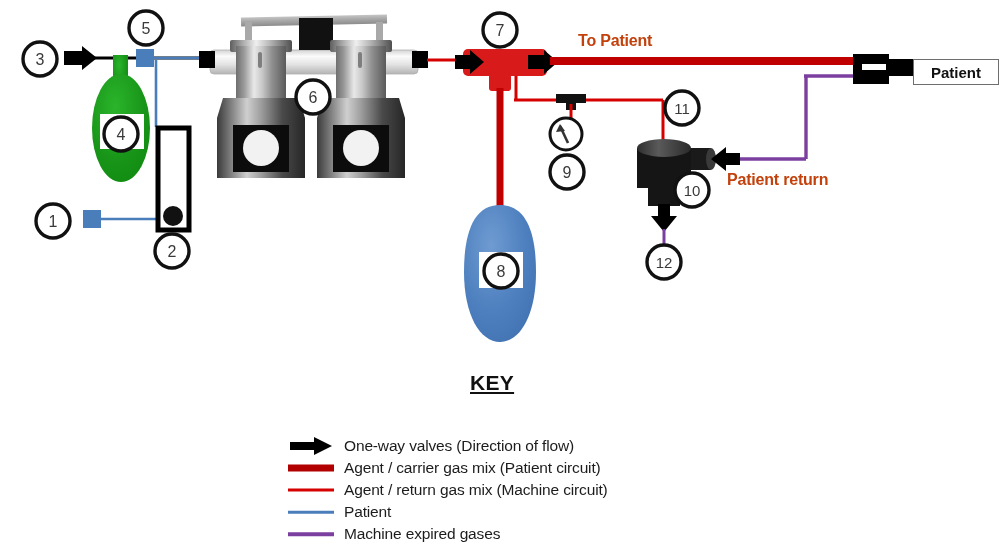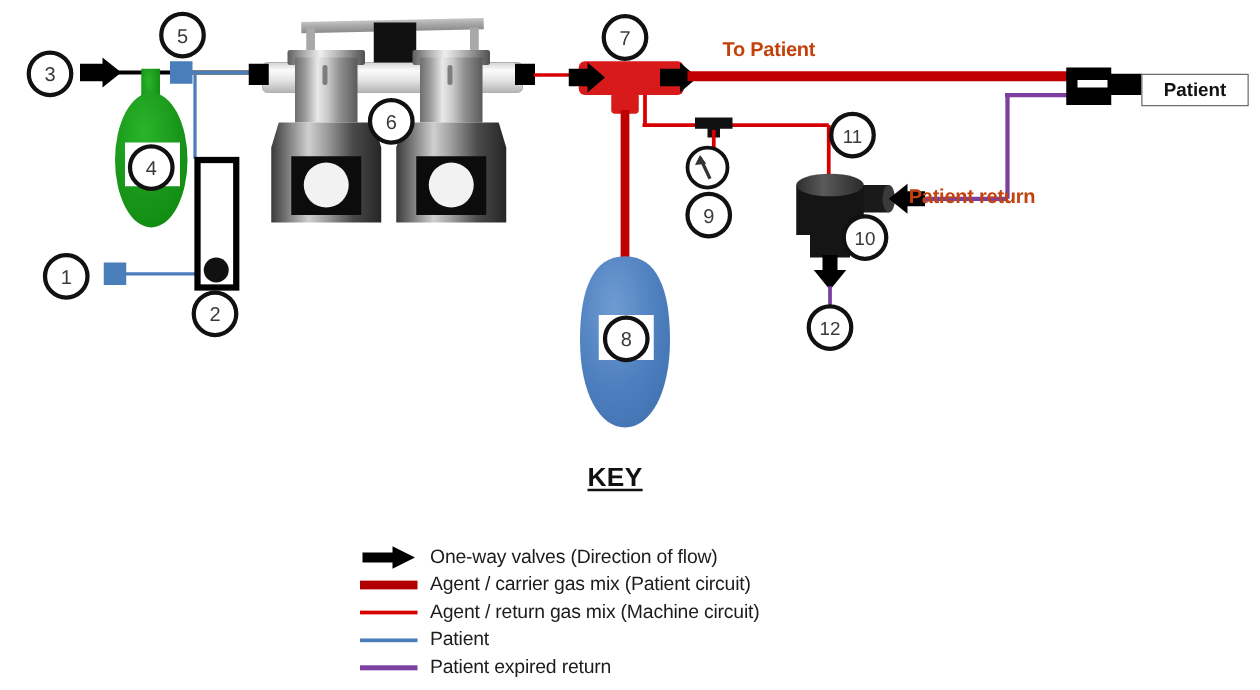--- a/index.html
+++ b/index.html
@@ -42,21 +42,21 @@
   }
   .lbl-bold { font-weight: bold; }
 
   #to-patient-label {
     left: 578px; top: 33px;
     font-size: 16px;
     font-weight: bold;
     letter-spacing: -0.2px;
   }
   #patient-return-label {
-    left: 727px; top: 150px;
+    left: 727px; top: 172px;
     font-size: 16px;
     font-weight: bold;
     letter-spacing: -0.2px;
   }
   #patient-box {
     position: absolute;
     left: 913px; top: 59px;
     width: 86px; height: 26px;
     border: 1px solid #6e6e6e;
     background: #ffffff;
@@ -402,18 +402,18 @@
         <div class="bar" style="height:2.5px;background:#4A7EBB;"></div>
       </div>
       <div class="legend-text">Patient</div>
     </div>
 
 
     <div class="legend-row">
       <div class="legend-swatch">
         <div class="bar" style="height:3.5px;background:#7B3FA0;"></div>
       </div>
-      <div class="legend-text">Patient expired return</div>
+      <div class="legend-text">Machine expired gases</div>
     </div>
 
   </div>
 
 </div>
 
 </body></html>

